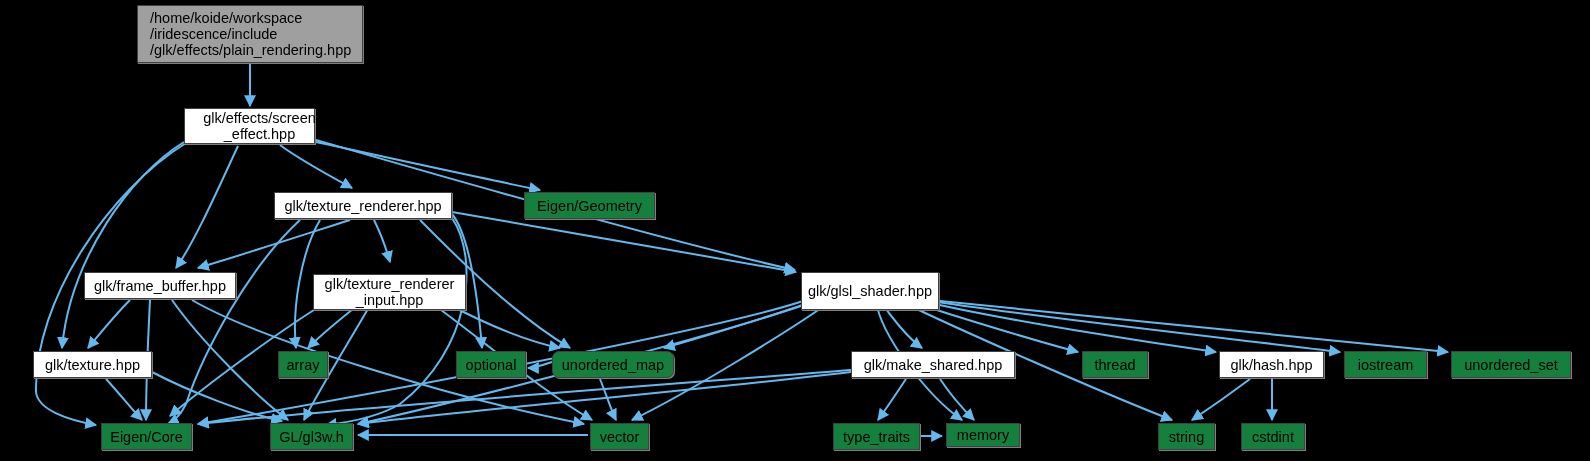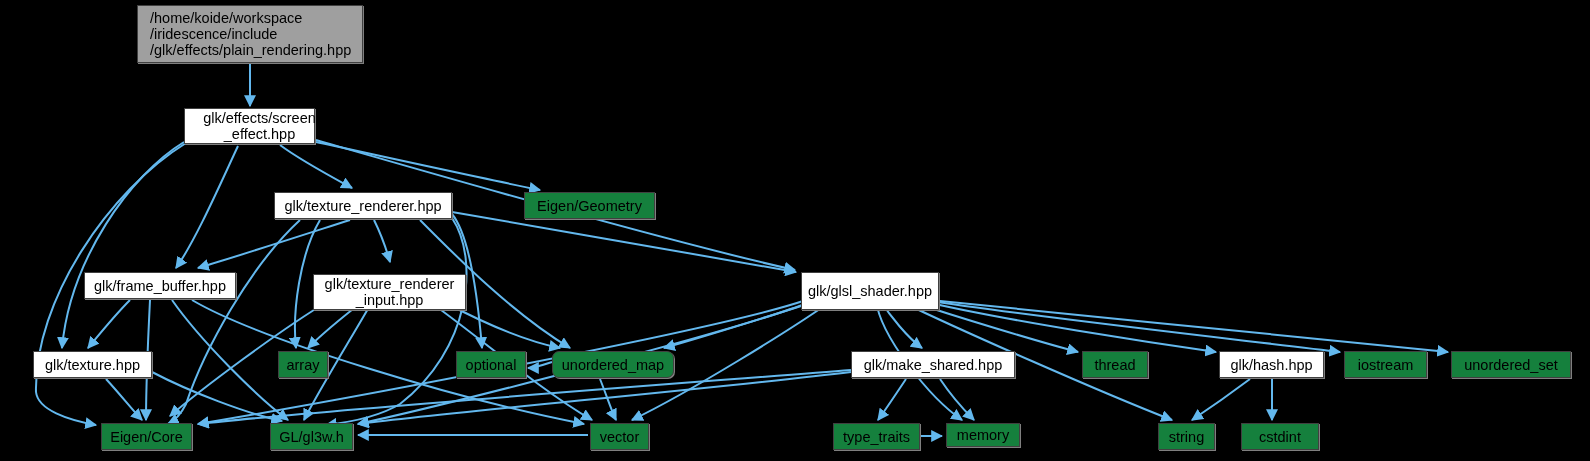--- a/index.html
+++ b/index.html
@@ -113,15 +113,15 @@
       <div class="node-box node-ext" style="left: 1082px; top: 351px; width: 66px; height: 27px;"><span class="node-label">thread</span></div>
       <div class="node-box node-own" style="left: 1219px; top: 351px; width: 105px; height: 27px;"><span class="node-label">glk/hash.hpp</span></div>
       <div class="node-box node-ext" style="left: 1344px; top: 351px; width: 83px; height: 27px;"><span class="node-label">iostream</span></div>
       <div class="node-box node-ext" style="left: 1451px; top: 351px; width: 120px; height: 27px;"><span class="node-label">unordered_set</span></div>
       <div class="node-box node-ext" style="left: 101px; top: 423px; width: 91px; height: 27px;"><span class="node-label">Eigen/Core</span></div>
       <div class="node-box node-ext" style="left: 270px; top: 423px; width: 83px; height: 27px;"><span class="node-label">GL/gl3w.h</span></div>
       <div class="node-box node-ext" style="left: 590px; top: 423px; width: 59px; height: 27px;"><span class="node-label">vector</span></div>
       <div class="node-box node-ext" style="left: 833px; top: 423px; width: 87px; height: 27px;"><span class="node-label">type_traits</span></div>
       <div class="node-box node-ext" style="left: 946px; top: 423px; width: 74px; height: 24px;"><span class="node-label">memory</span></div>
       <div class="node-box node-ext" style="left: 1158px; top: 423px; width: 57px; height: 27px;"><span class="node-label">string</span></div>
-      <div class="node-box node-ext" style="left: 1241px; top: 423px; width: 78px; height: 27px; text-align: center;"><span class="node-label">cstdint</span></div>
+      <div class="node-box node-ext" style="left: 1241px; top: 423px; width: 64px; height: 27px; text-align: center;"><span class="node-label">cstdint</span></div>
     </div>
 </div>
 
 </body></html>

